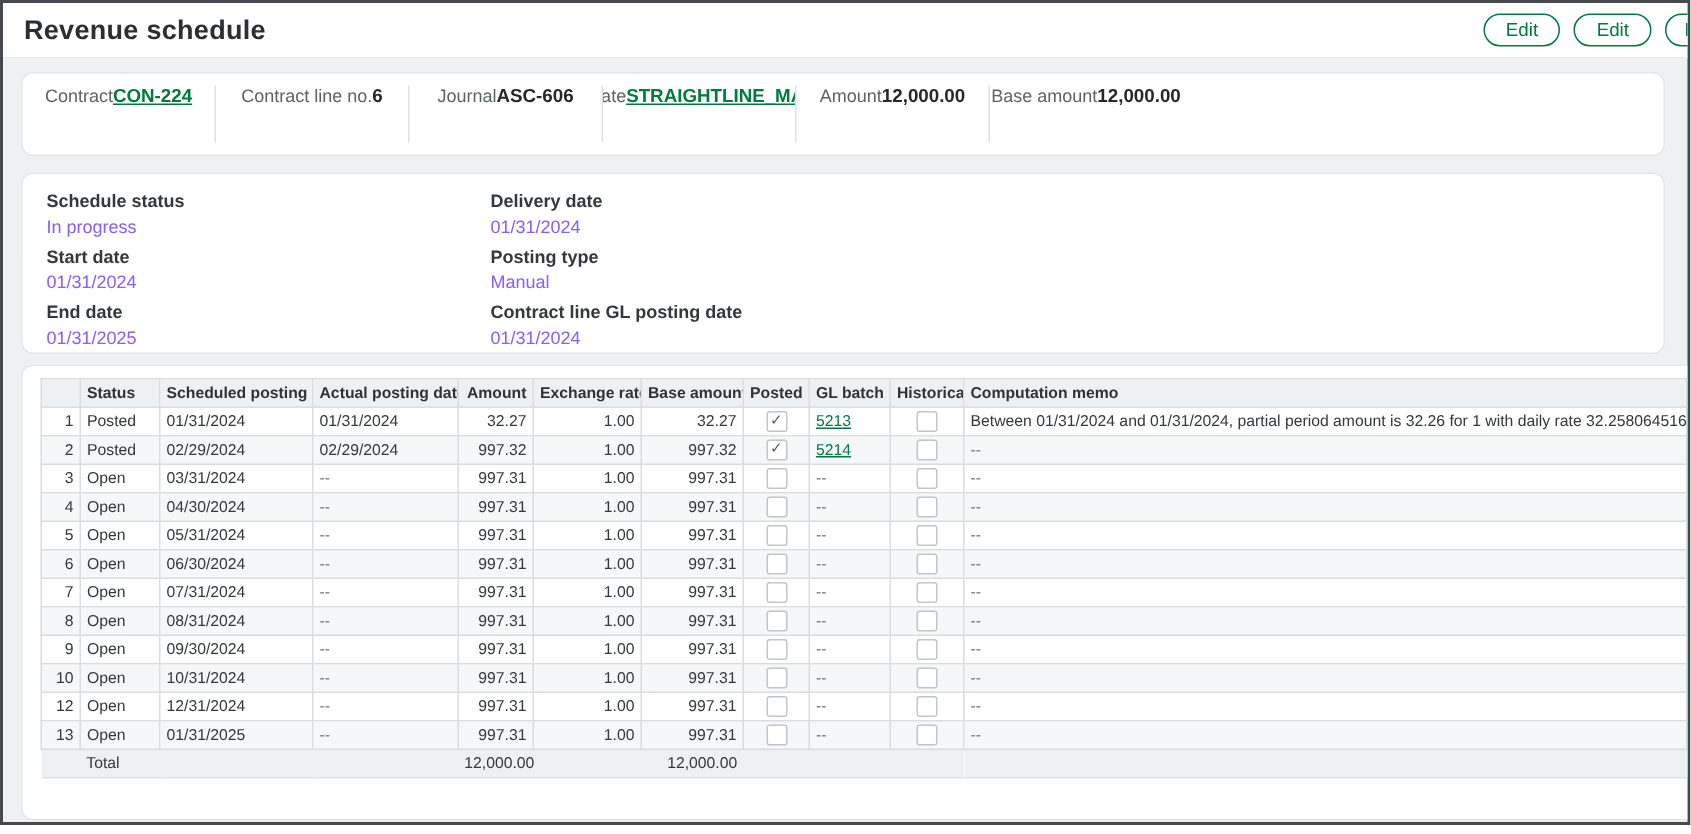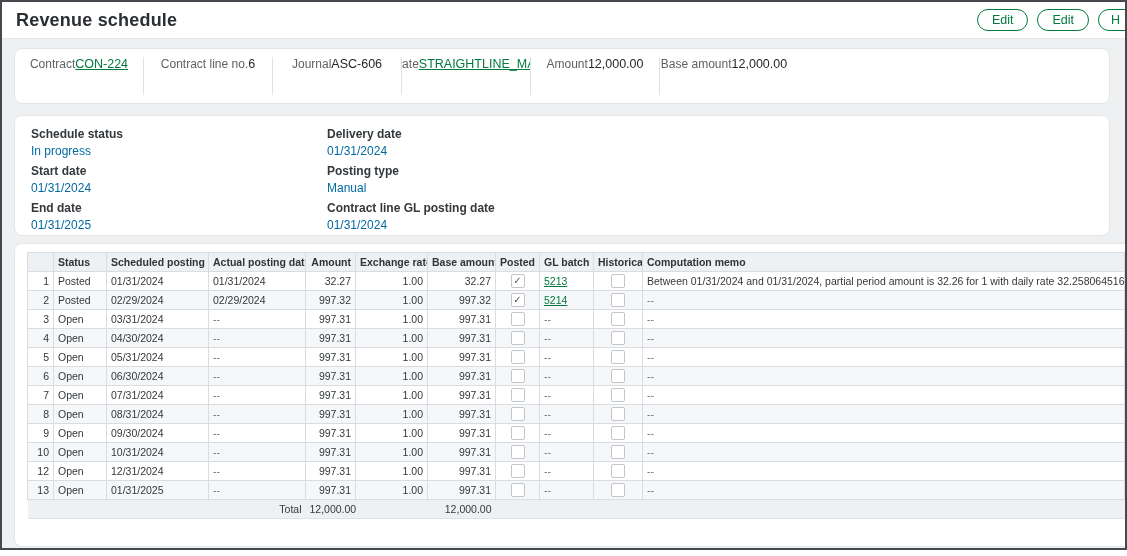--- a/index.html
+++ b/index.html
@@ -2,57 +2,57 @@
 <html><head>
 <meta charset="utf-8">
 <style>
   html,body{margin:0;padding:0;background:#fff;font-family:"Liberation Sans",sans-serif;}
   .window{position:relative;width:1127px;height:550px;box-sizing:border-box;
     border:2px solid #46494d;background:#eef0f1;overflow:hidden;}
   
   .titlebar{background:#fff;height:36px;display:flex;align-items:center;
     padding-left:14px;border-bottom:1px solid #e7e9eb;position:relative;}
   .page-title{font-size:18px;font-weight:bold;color:#2b2f33;margin:0;letter-spacing:.2px;}
-  .actions{position:absolute;top:7px;right:20px;display:flex;gap:9px;}
+  .actions{position:absolute;top:7px;right:8px;display:flex;gap:9px;}
   .pill-btn{box-sizing:border-box;height:22px;padding:0 14px;background:#fff;
     border:1.5px solid #007a3d;border-radius:12px;color:#007a3d;font-size:12.5px;
     font-family:"Liberation Sans",sans-serif;cursor:pointer;line-height:18px;}
   .pill-btn.clipped{margin-right:-36px;padding:0 20px 0 12px;}
   
   .body{padding:9px 15px 0 12px;}
   .card{background:#fff;border:1px solid #e3e6e8;border-radius:8px;box-sizing:border-box;}
   
   .summary{display:flex;align-items:stretch;height:56px;margin-bottom:11px;}
   .sum-field{width:128px;display:flex;flex-direction:row;justify-content:center;
     text-align:center;margin:8px 0;overflow:hidden;}
   .sum-field:not(:last-child){border-right:1px solid #dfe2e5;}
   .sum-label{font-size:12px;color:#5d6267;margin-bottom:6px;white-space:nowrap;}
-  .sum-value{font-size:12.5px;font-weight:normal;color:#24282c;white-space:nowrap;}
+  .sum-value{font-size:12.5px;font-weight:bold;color:#24282c;white-space:nowrap;}
   .green-link{color:#007a3d;text-decoration:underline;cursor:pointer;}
   
   .details{display:flex;padding:11px 16px 8px;margin-bottom:7px;height:121px;gap:43px;}
   .det-col{width:253px;}
   .det-pair{margin-bottom:6px;}
   .det-label{font-size:12px;font-weight:bold;color:#33383c;margin-bottom:3px;}
-  .det-value{font-size:12px;color:#0369a1;}
+  .det-value{font-size:12px;color:#8b5cf6;}
   
   .table-card{border-radius:8px 0 0 8px;border-right:none;padding:8px 0 10px 12px;
     width:1111px;min-height:304px;}
   table{border-collapse:collapse;table-layout:fixed;width:1097px;font-size:10.5px;color:#33383c;}
   th,td{border:1px solid #d9dce0;padding:0 4px;height:19px;overflow:hidden;
     white-space:nowrap;box-sizing:border-box;}
   thead th{background:#eef1f3;font-weight:bold;color:#2f3438;}
   tbody tr:nth-child(even){background:#f5f7f8;}
   .al{text-align:left;} .ar{text-align:right;} .ac{text-align:center;}
   .muted{color:#6f7479;}
   .checkbox{display:inline-block;width:12px;height:12px;border:1px solid #c2c6c9;
     border-radius:2px;background:#fff;line-height:11px;font-size:10px;color:#565b60;
     text-align:center;vertical-align:middle;}
   .total-row td{background:#eef1f3;border-left:none;border-right:none;
-    border-top:1px solid #c6cacd;border-bottom:1px solid #dfe2e5;text-align:right;}
+    border-top:1px solid #c6cacd;border-bottom:1px solid #dfe2e5;}
 </style>
 </head>
 <body>
 
 <div class="window">
 
   <div class="titlebar">
     <h1 class="page-title">Revenue schedule</h1>
     <div class="actions">
       <button class="pill-btn">Edit</button>

